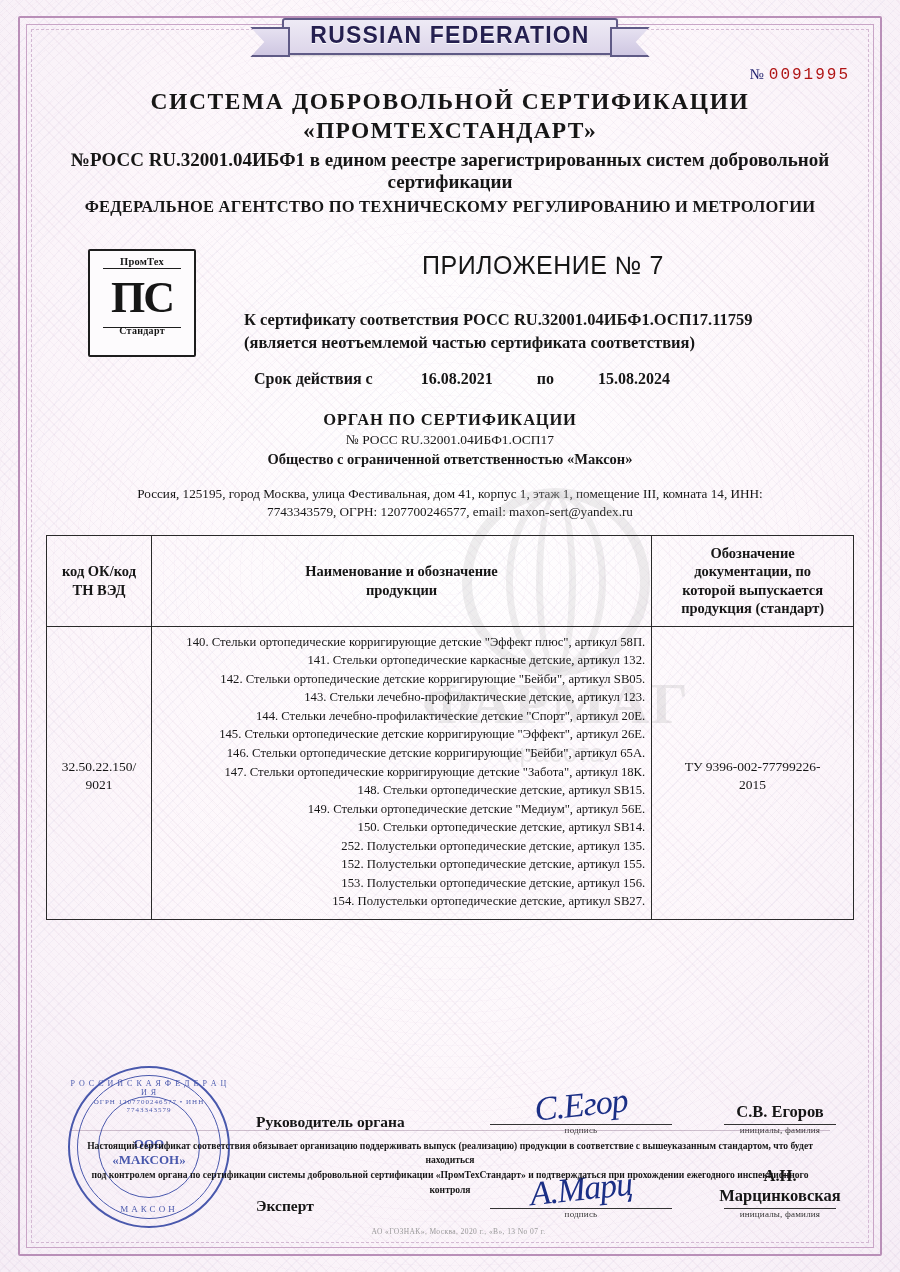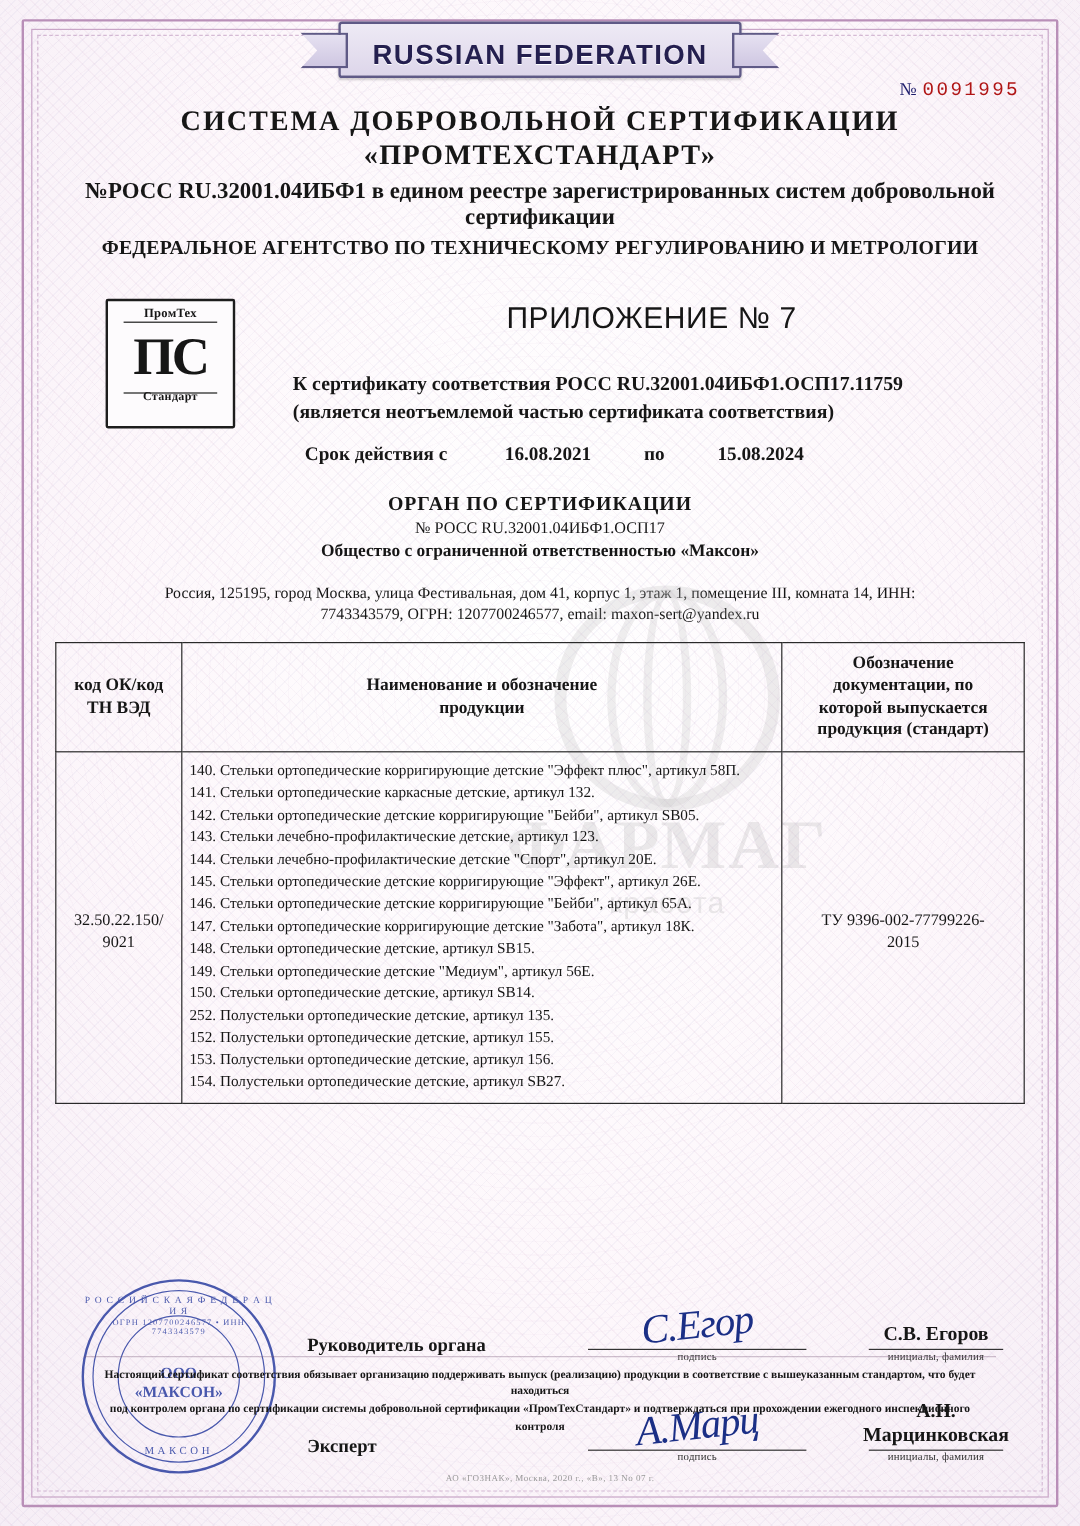--- a/index.html
+++ b/index.html
@@ -58,21 +58,21 @@
     height: 44px;
     display: flex;
     justify-content: center;
     align-items: flex-start;
   }
   .ribbon {
     position: relative;
     background: linear-gradient(#eeeaf5, #ddd6ea);
     border: 2px solid #5f5a86;
     border-radius: 3px;
-    padding: 12px 26px 4px;
+    padding: 2px 26px 4px;
     box-shadow: 0 1px 2px rgba(0,0,0,0.18);
   }
   .ribbon-text {
     font-family: "Liberation Sans", sans-serif;
     font-weight: bold;
     font-size: 23px;
     letter-spacing: 1.2px;
     color: #241f4f;
     text-shadow: 0 1px 0 #ffffff;
   }
@@ -297,20 +297,21 @@
     text-align: center;
     font-size: 13.5px;
     vertical-align: top;
     padding-top: 7px;
     line-height: 1.35;
   }
   td.c2 {
     width: 62%;
     vertical-align: top;
     padding: 6px 6px 8px 6px;
+    text-align: right;
   }
   td.c3 {
     width: 25%;
     text-align: center;
     vertical-align: top;
     font-size: 13.5px;
     padding-top: 7px;
     line-height: 1.35;
   }
   th.h1 { width: 13%; }

